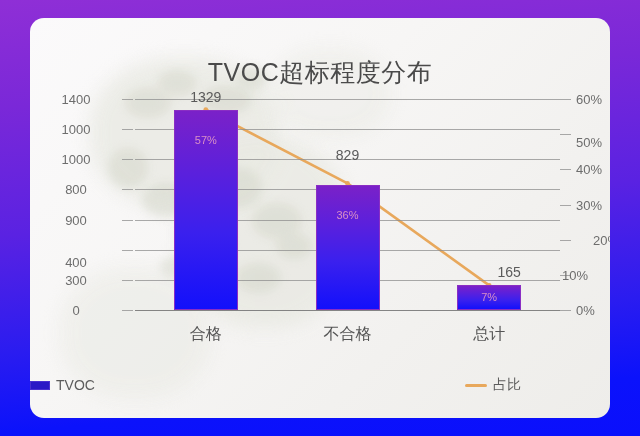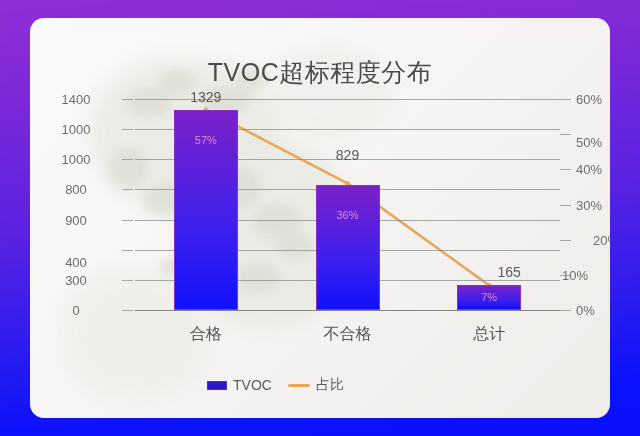--- a/index.html
+++ b/index.html
@@ -169,21 +169,21 @@
     pointer-events: none;
   }
 
   
   #legend {
     position: absolute;
     left: 0;
     top: 358px;
     width: 491px;
     display: flex;
-    justify-content: center;
+    justify-content: space-between;
     align-items: center;
     gap: 16px;
   }
   .legend-item {
     display: flex;
     align-items: center;
     gap: 6px;
     font-size: 14px;
     color: #5c5c5c;
   }

